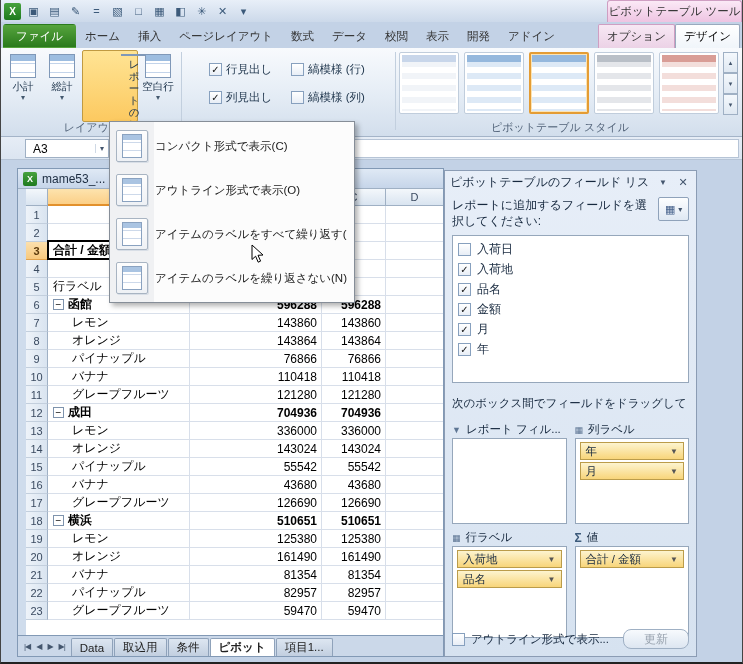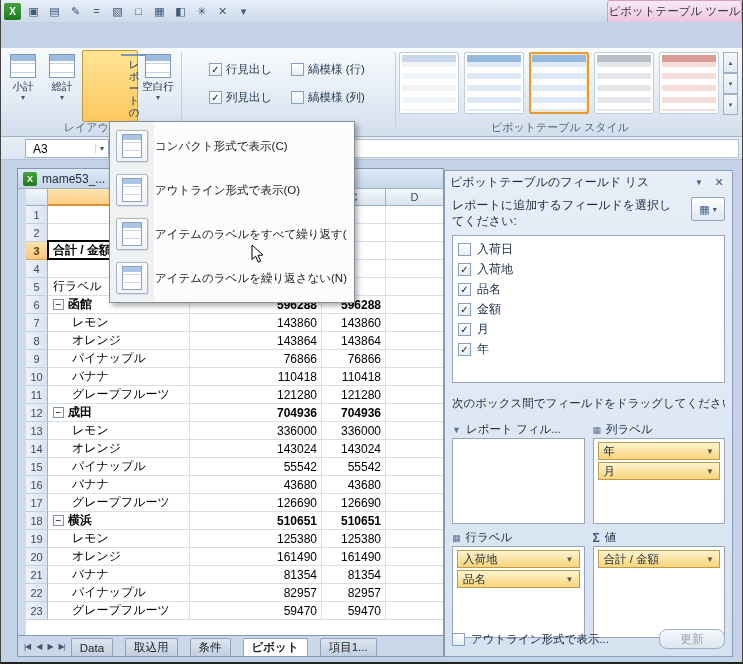--- a/index.html
+++ b/index.html
@@ -111,21 +111,21 @@
   .row[data-style~="group"] .atext, .row[data-style~="group"].row .cB, .row[data-style~="group"] .cC { font-weight:bold; }
   .row[data-style~="item"] .cA { padding-left:24px; }
   .row[data-style~="sel"] .cRH { background:linear-gradient(#fce0ad,#f8c97e); border-bottom-color:#e0a14c; color:#5c3a0c; font-weight:bold; }
   .row[data-style~="sel"] .cA { font-weight:bold; }
   .sel-border { position:absolute; left:46px; top:240px; width:144px; height:20px; border:2px solid #000; pointer-events:none; z-index:5; }
 
   .sheettabs { position:absolute; left:0; bottom:0; width:100%; height:21px; background:#cbd8e9;
         border-top:1px solid #8299b5; display:flex; align-items:flex-end; padding:0 0 0 3px; }
   .navs { display:flex; align-items:center; height:100%; }
   .navbtn { font-size:8px; color:#44566e; padding:0 3px; letter-spacing:-1px; }
-  .stabs { display:flex; align-items:flex-end; margin-left:3px; gap:12px; }
+  .stabs { display:flex; align-items:flex-end; margin-left:3px; gap:1px; }
   .stab { height:18px; padding:0 8px; font-size:11.5px; display:flex; align-items:center;
         background:linear-gradient(#dde6f1,#c2cfe0); border:1px solid #8fa2ba; border-bottom:none;
         border-radius:2px 2px 0 0; color:#222; white-space:nowrap; }
   .stab[data-variant~="active"] { background:#fff; font-weight:bold; }
 
   
   .menu { position:absolute; left:108px; top:121px; width:246px; padding:2px;
         background:linear-gradient(90deg,#f0f1f3 0 44px,#fcfcfc 44px); border:1px solid #868e98;
         box-shadow:3px 3px 5px rgba(0,0,0,.3); z-index:50; }
   .mitem { height:44px; display:flex; align-items:center; gap:7px; padding:0 4px 0 3px;
@@ -133,21 +133,21 @@
   .mitem[data-variant="hot"] { background:linear-gradient(#fdecab,#fbd46e); border-color:#d8a646; border-radius:2px; }
   .micon { width:32px; height:32px; flex:none; background:linear-gradient(#fdfdfd,#eef1f5); border:1px solid #a8b4c2;
         border-radius:2px; display:flex; align-items:center; justify-content:center; box-shadow:1px 1px 0 #d8dee6; }
   .micon .pg { width:20px; height:24px; border:1px solid #8aa2c0; background-color:#fff;
         background-image:linear-gradient(#aac4e2 0 5px, rgba(0,0,0,0) 5px),
                          repeating-linear-gradient(180deg, rgba(0,0,0,0) 0 7px, #cdd9ea 7px 8px); }
   .mlabel { white-space:nowrap; overflow:hidden; }
   .cursor { position:absolute; left:250px; top:244px; z-index:60; pointer-events:none; }
 
   
-  .panel { position:absolute; left:443px; top:170px; width:289px; height:487px;
+  .panel { position:absolute; left:443px; top:170px; width:253px; height:487px;
         background:linear-gradient(#e7eef8,#d6e2f0); border:1px solid #8b9cb4; z-index:20; font-size:12px; color:#16283e; }
   .ptitle { height:22px; display:flex; align-items:center; padding:0 5px; gap:4px; }
   .ptext { flex:1; white-space:nowrap; overflow:hidden; }
   .pbtn { width:16px; height:16px; display:flex; align-items:center; justify-content:center; font-size:8px; color:#44566e; }
   .pclose { font-size:11px; }
   .pbody { position:absolute; left:7px; right:7px; top:26px; bottom:6px; }
   .chooser { display:flex; align-items:flex-start; }
   .choose-text { width:230px; line-height:1.35; }
   .fieldbtn { margin-left:auto; width:34px; height:24px; border:1px solid #8fa2ba; border-radius:2px;
         background:linear-gradient(#fdfeff,#dfe8f3); display:flex; align-items:center; justify-content:center; gap:3px; }
@@ -197,20 +197,51 @@
 
       <span class="qicon" data-variant="">✳</span>
 
       <span class="qicon" data-variant="">✕</span>
 
       <span class="qicon" data-variant="">▾</span>
     </div>
 
   <div class="ctx-header">ピボットテーブル ツール</div>
 
+  <div class="tabbar">
+    <div class="tabs-main">
+
+        <div class="tab" data-variant="file">ファイル</div>
+
+        <div class="tab" data-variant="">ホーム</div>
+
+        <div class="tab" data-variant="">挿入</div>
+
+        <div class="tab" data-variant="">ページレイアウト</div>
+
+        <div class="tab" data-variant="">数式</div>
+
+        <div class="tab" data-variant="">データ</div>
+
+        <div class="tab" data-variant="">校閲</div>
+
+        <div class="tab" data-variant="">表示</div>
+
+        <div class="tab" data-variant="">開発</div>
+
+        <div class="tab" data-variant="">アドイン</div>
+      </div>
+    <div class="tabspacer"></div>
+    <div class="tabs-ctx">
+
+        <div class="tab" data-variant="ctx">オプション</div>
+
+        <div class="tab" data-variant="ctx active">デザイン</div>
+      </div>
+  </div>
 
   <div class="ribbon">
     <div class="g1">
 
         <div class="bigbtn" data-variant="">
           <span class="bigicon"></span>
           <span class="biglabel">小計</span>
           <span class="caret">▾</span>
         </div>
 

